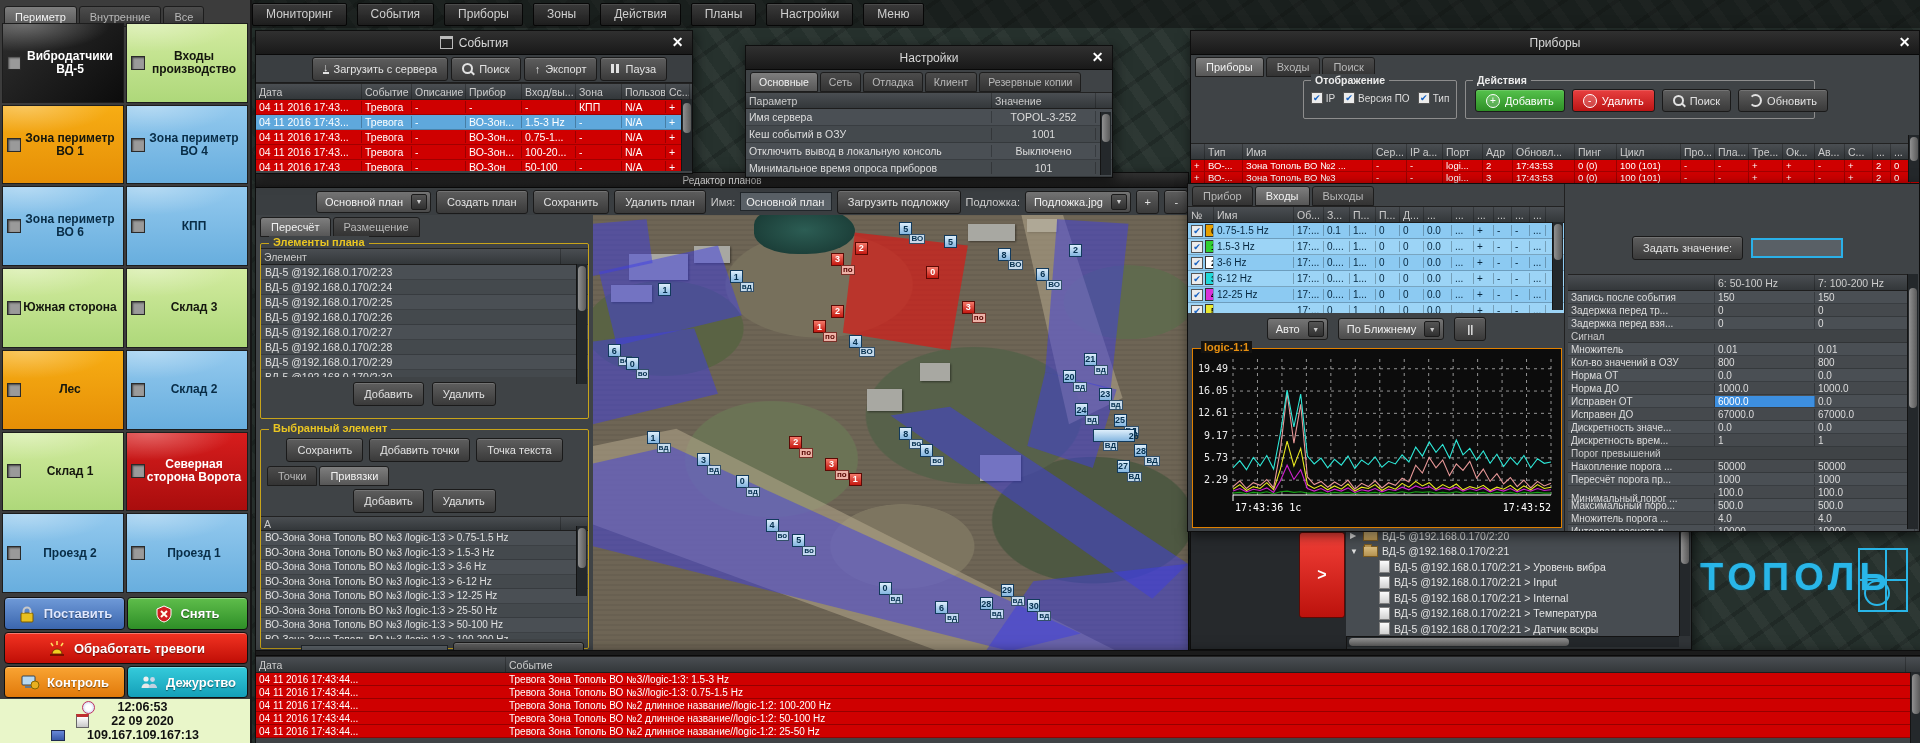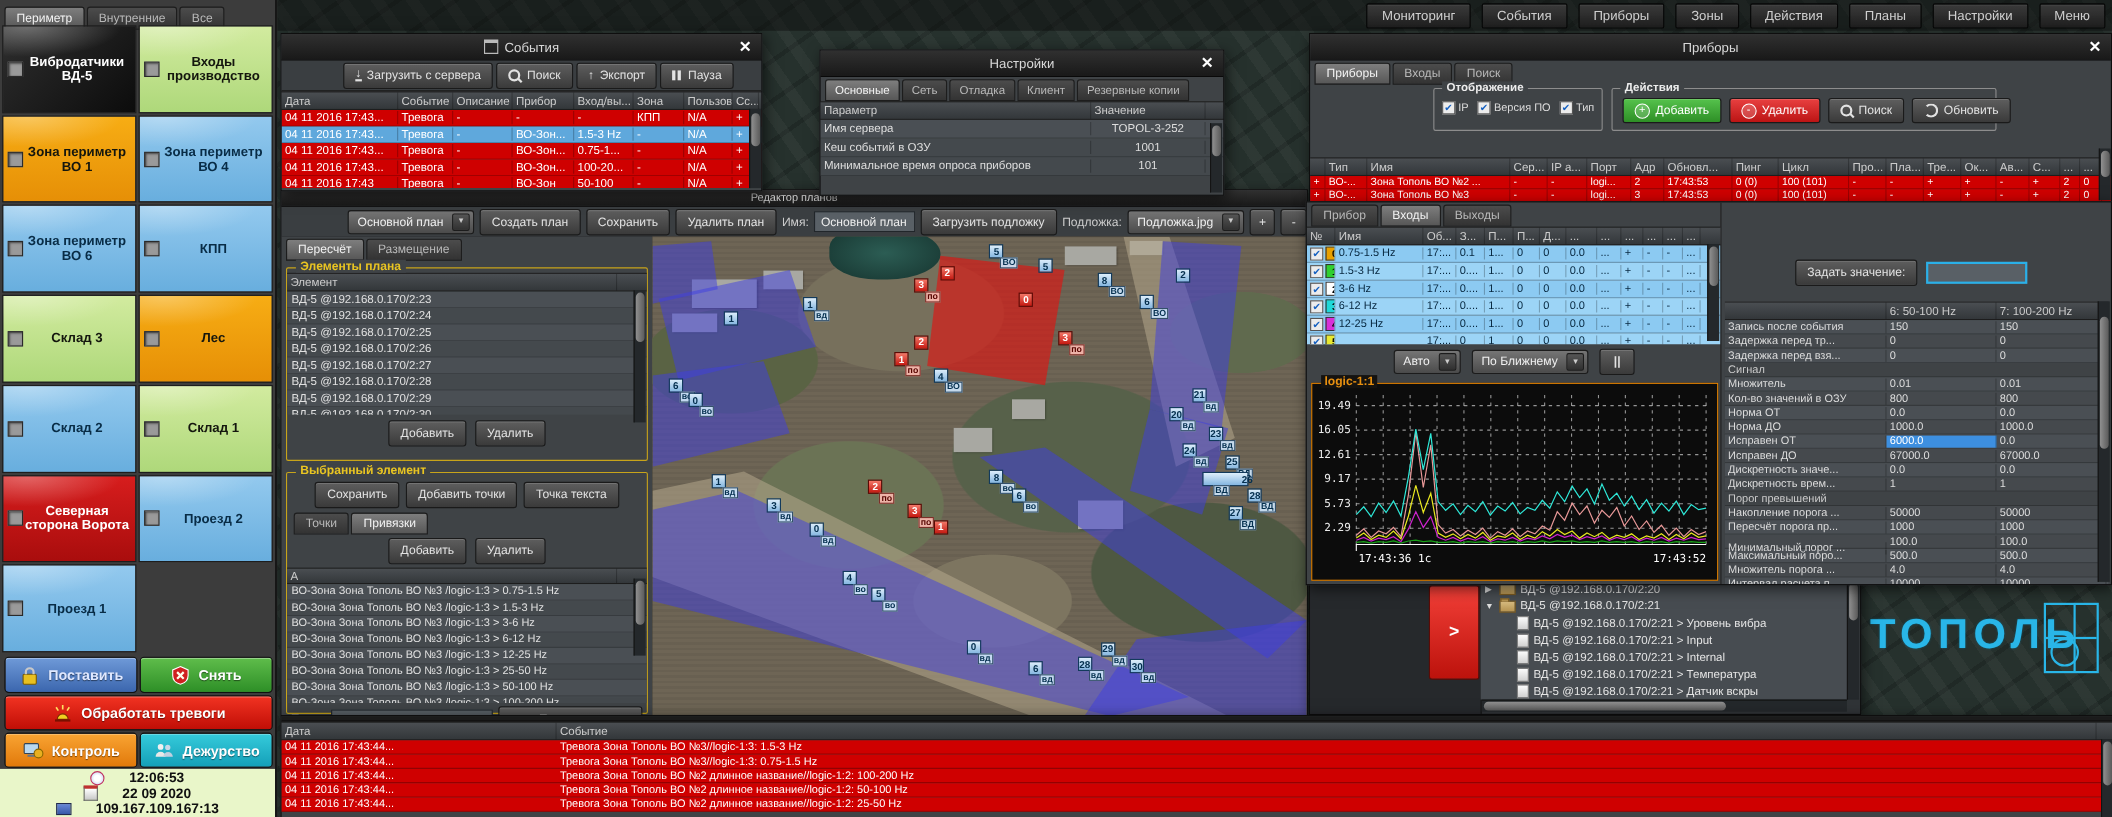--- a/index.html
+++ b/index.html
@@ -76,21 +76,21 @@
   #btn-alarm{left:4px;top:632px;width:242px;height:30px;background:linear-gradient(#f23322,#c00e06)}
   #btn-control{left:4px;top:666px;width:119px;height:30px;background:linear-gradient(#f9a433,#e1790a)}
   #btn-duty{left:127px;top:666px;width:119px;height:30px;background:linear-gradient(#35cbdb,#149fb8)}
   #status-box{position:absolute;left:0;top:699px;width:250px;height:44px;background:#e9f6c9;color:#101010;
               font-weight:bold;font-size:12.5px;line-height:14px;text-align:center;padding-top:1px;box-sizing:border-box}
   #status-box .srow{display:flex;align-items:center;justify-content:center;gap:22px}
   .ic-clock{width:11px;height:11px;border-radius:50%;background:radial-gradient(#fff 35%,#b8c8f0);border:1px solid #c03060;display:inline-block}
   .ic-cal{width:11px;height:10px;background:linear-gradient(#fff,#c8c8c8);border:1px solid #666;border-top:3px solid #c03030;display:inline-block}
   .ic-net{width:12px;height:9px;background:linear-gradient(#6888d8,#3858a8);border:1px solid #202a50;display:inline-block}
   
-  #top-menu{position:absolute;left:252px;top:0;right:0;height:28px;display:flex;justify-content:flex-end;align-items:center;
+  #top-menu{position:absolute;left:252px;top:0;right:0;height:28px;display:flex;justify-content:flex-start;align-items:center;
             gap:10px;padding-right:6px;background:rgba(10,12,11,.45);z-index:5}
   .menu-btn{height:21px;padding:0 13px;background:linear-gradient(#3a3a3a,#1f1f1f);border:1px solid #070707;border-radius:2px;
             color:#cfcfcf;font-size:12px;display:flex;align-items:center;box-shadow:inset 0 1px 0 rgba(255,255,255,.09)}
   
   #win-events{left:255px;top:30px;width:436px;height:142px;z-index:12}
   #ev-toolbar{height:27px;display:flex;gap:3px;align-items:center;padding-left:56px;background:#3a3e41;border-bottom:1px solid #1c1c1c}
   #ev-rows{overflow:hidden;height:71px}
   .cali{width:11px;height:9px;border:1px solid #bbb;border-top:3px solid #bbb;margin-right:6px;display:inline-block}
   .dli{display:inline-block;margin-right:5px;border-bottom:2px solid currentColor;line-height:9px;font-size:11px}
   .mag{width:7px;height:7px;border:2px solid currentColor;border-radius:50%;position:relative;display:inline-block;margin-right:6px}
@@ -240,20 +240,24 @@
       <div class="tile blue">
         <span class="cb"></span>
         <span class="tl">Зона периметр ВО 6</span>
       </div>
       <div class="tile blue">
         <span class="cb"></span>
         <span class="tl">КПП</span>
       </div>
       <div class="tile green">
         <span class="cb"></span>
+        <span class="tl">Южная сторона</span>
+      </div>
+      <div class="tile green">
+        <span class="cb"></span>
         <span class="tl">Склад 3</span>
       </div>
       <div class="tile orange">
         <span class="cb"></span>
         <span class="tl">Лес</span>
       </div>
       <div class="tile blue">
         <span class="cb"></span>
         <span class="tl">Склад 2</span>
       </div>
@@ -619,20 +623,24 @@
         <span class="tc" style="width: 246px;">Параметр</span>
         <span class="tc" style="width: 104px;">Значение</span>
       </div>
       <div class="trow">
         <span class="tc" style="width: 246px;">Имя сервера</span>
         <span class="tc ctr" style="width: 104px;">TOPOL-3-252</span>
       </div>
       <div class="trow odd">
         <span class="tc" style="width: 246px;">Кеш событий в ОЗУ</span>
         <span class="tc ctr" style="width: 104px;">1001</span>
+      </div>
+      <div class="trow">
+        <span class="tc" style="width: 246px;">Отключить вывод в локальную консоль</span>
+        <span class="tc ctr" style="width: 104px;">Выключено</span>
       </div>
       <div class="trow odd">
         <span class="tc" style="width: 246px;">Минимальное время опроса приборов</span>
         <span class="tc ctr" style="width: 104px;">101</span>
       </div>
     </div>
   <div class="vscroll" style="right:1px;top:66px;bottom:2px">
       <div class="vthumb" style="top:2px;height:28px"></div>
     </div>
 </div>

